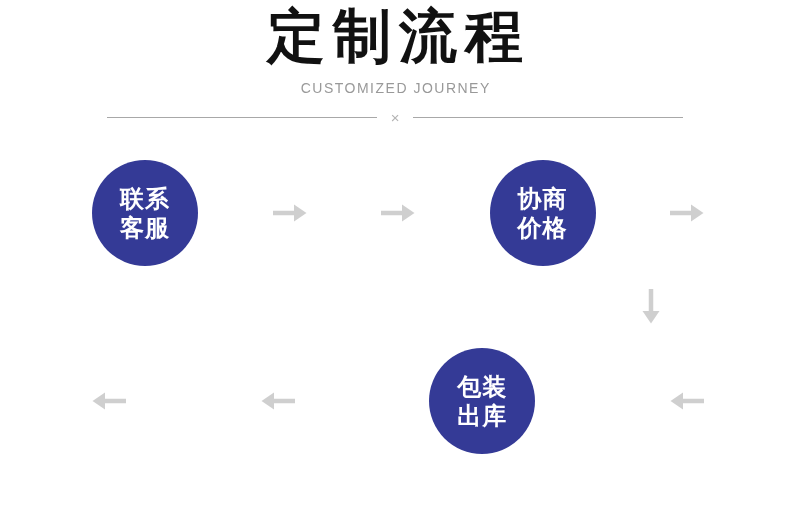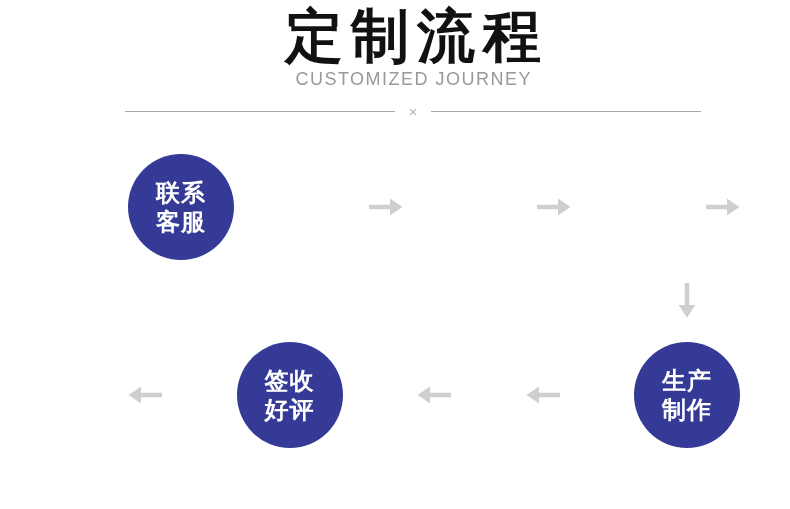--- a/index.html
+++ b/index.html
@@ -11,35 +11,35 @@
     --subtitle-text: #999999;
     --divider-line: #a8a8a8;
   }
   * { margin: 0; padding: 0; box-sizing: border-box; }
   html, body {
     width: 790px; height: 509px;
     background: var(--background);
     font-family: "Liberation Sans", "DejaVu Sans", sans-serif;
     overflow: hidden;
   }
-  .page { width: 790px; height: 367px; position: relative; padding-left: 36px; }
+  .page { width: 790px; height: 367px; position: relative; }
 
   
   .header { text-align: center; padding-top: 6px; }
   .title {
     font-size: 58px;
     font-weight: 900;
     color: var(--title-text);
     letter-spacing: 8px;
     text-indent: 8px;
     line-height: 1.05;
   }
   .subtitle {
-    margin-top: 2px;
-    font-size: 18px;
+    margin-top: 13px;
+    font-size: 14px;
     color: var(--subtitle-text);
     letter-spacing: 1.5px;
     text-indent: 1.5px;
   }
   .divider {
     width: 576px;
     margin: 13px auto 0;
     display: flex;
     align-items: center;
     height: 18px;
@@ -117,50 +117,50 @@
         <span>客服</span>
       </div>
       <svg class="arrow" width="34" height="22" viewBox="0 0 34 22">
         <rect x="0" y="8.75" width="21" height="4.5" fill="currentColor"></rect>
         <polygon points="21,2.5 33.5,11 21,19.5" fill="currentColor"></polygon>
       </svg>
       <svg class="arrow" width="34" height="22" viewBox="0 0 34 22">
         <rect x="0" y="8.75" width="21" height="4.5" fill="currentColor"></rect>
         <polygon points="21,2.5 33.5,11 21,19.5" fill="currentColor"></polygon>
       </svg>
+      <div class="circle">
+        <span>协商</span>
+        <span>价格</span>
+      </div>
       <svg class="arrow" width="34" height="22" viewBox="0 0 34 22">
         <rect x="0" y="8.75" width="21" height="4.5" fill="currentColor"></rect>
         <polygon points="21,2.5 33.5,11 21,19.5" fill="currentColor"></polygon>
       </svg>
     </div>
 
     <div class="row-gap">
       <svg class="arrow arrow-down" width="22" height="36" viewBox="0 0 22 36">
         <rect x="8.75" y="0" width="4.5" height="22" fill="currentColor"></rect>
         <polygon points="2.5,22 19.5,22 11,34.5" fill="currentColor"></polygon>
       </svg>
     </div>
 
     <div class="row">
       <svg class="arrow" width="34" height="22" viewBox="0 0 34 22">
         <rect x="13" y="8.75" width="21" height="4.5" fill="currentColor"></rect>
         <polygon points="13,2.5 0.5,11 13,19.5" fill="currentColor"></polygon>
       </svg>
+      <svg class="arrow" width="34" height="22" viewBox="0 0 34 22">
+        <rect x="13" y="8.75" width="21" height="4.5" fill="currentColor"></rect>
+        <polygon points="13,2.5 0.5,11 13,19.5" fill="currentColor"></polygon>
+      </svg>
       <div class="circle">
-        <span>签收</span>
-        <span>好评</span>
+        <span>包装</span>
+        <span>出库</span>
       </div>
       <svg class="arrow" width="34" height="22" viewBox="0 0 34 22">
         <rect x="13" y="8.75" width="21" height="4.5" fill="currentColor"></rect>
         <polygon points="13,2.5 0.5,11 13,19.5" fill="currentColor"></polygon>
       </svg>
-      <svg class="arrow" width="34" height="22" viewBox="0 0 34 22">
-        <rect x="13" y="8.75" width="21" height="4.5" fill="currentColor"></rect>
-        <polygon points="13,2.5 0.5,11 13,19.5" fill="currentColor"></polygon>
-      </svg>
-      <div class="circle">
-        <span>生产</span>
-        <span>制作</span>
-      </div>
     </div>
 
   </div>
 </div>
 
 </body></html>

